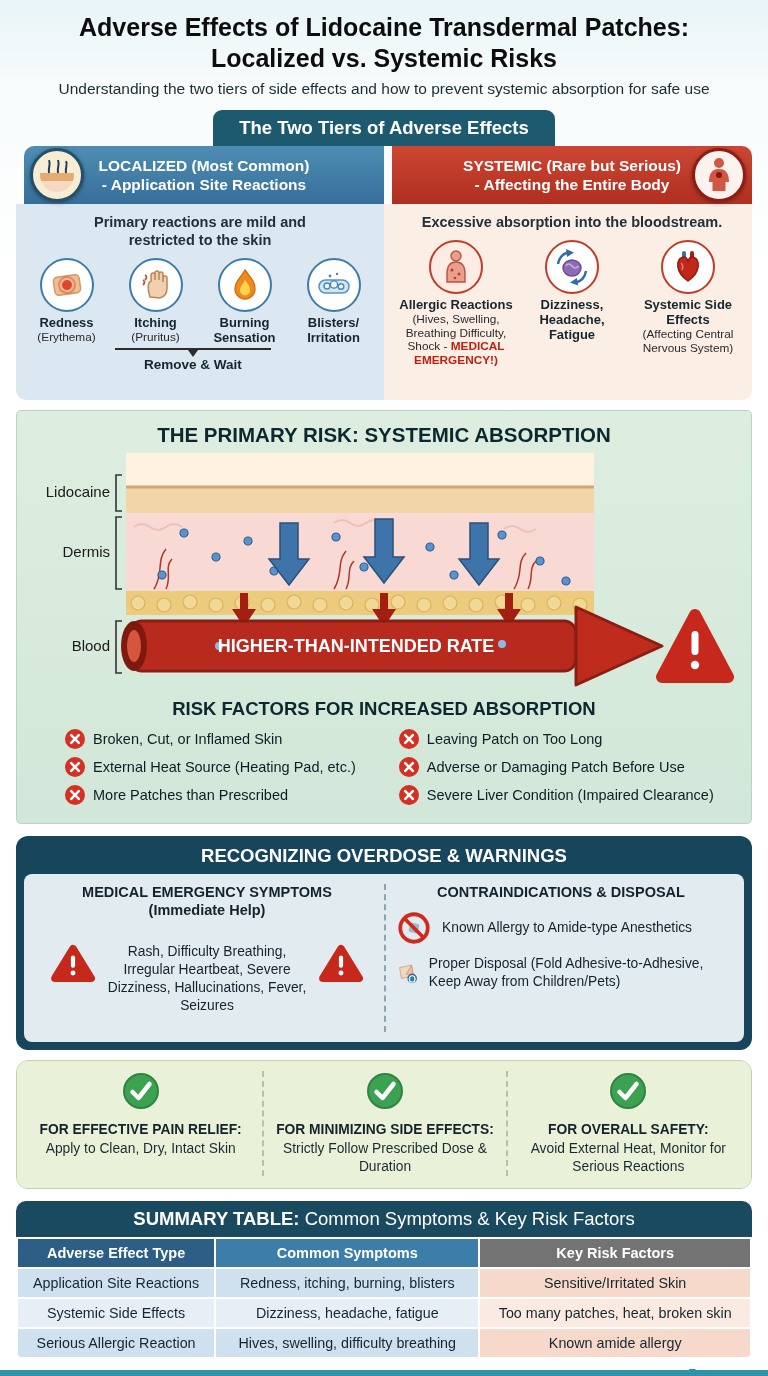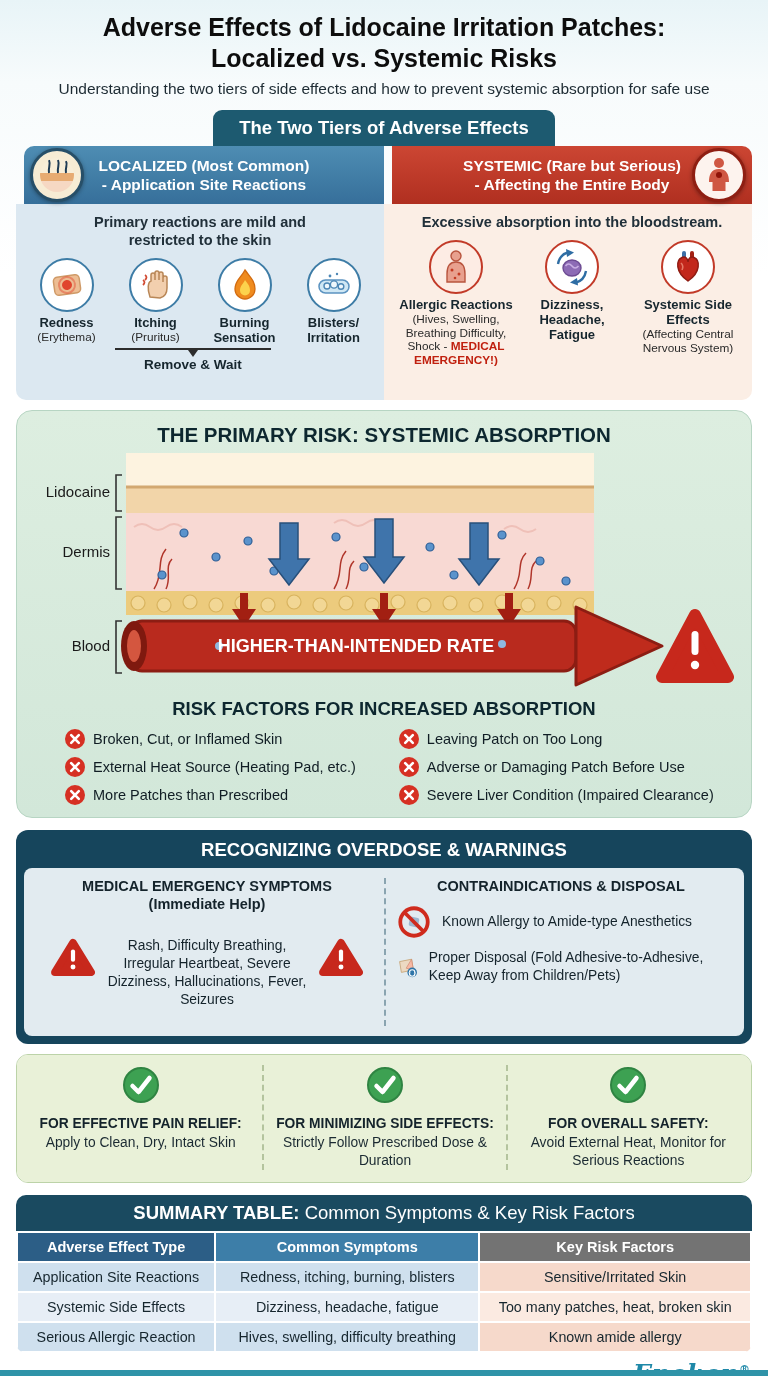--- a/index.html
+++ b/index.html
@@ -45,21 +45,21 @@
   .effect-sub { font-size:11.8px; line-height:1.15; color:#2a2a2a; }
   .effect-sub .em { color:#c0200f; font-weight:bold; }
   .remove-wait { width:44%; margin:2px 0 0 26%; text-align:center; }
   .rw-line { border-top:2px solid #2c2c2c; position:relative; height:8px; }
   .rw-line::after { content:""; position:absolute; left:50%; top:0; transform:translateX(-50%);
     border:5px solid transparent; border-top:7px solid #2c2c2c; }
   .rw-text { font-weight:bold; font-size:13.5px; margin-top:1px; }
 
   
   .absorption { margin-top:10px; background:linear-gradient(180deg,#ddeee0,#d2e7d9);
-    border:1px solid #b7d5c3; border-radius:16px; padding:12px 10px 12px; }
+    border:1px solid #b7d5c3; border-radius:5px; padding:12px 10px 18px; }
   .sec-title { text-align:center; font-weight:bold; font-size:20.5px; color:#0d272f; }
   .diagram-wrap { text-align:center; margin-top:2px; }
   .risk-title { text-align:center; font-weight:bold; font-size:18.5px; margin-top:5px; color:#0d272f; }
   .risk-grid { display:grid; grid-template-columns:1fr 1.05fr; column-gap:8px; row-gap:8px;
     margin:9px 0 0 38px; }
   .risk-item { display:flex; align-items:center; gap:8px; font-size:14.5px; color:#101d24; }
   .risk-item svg { flex:0 0 auto; }
 
   
   .overdose { margin-top:12px; background:#16455c; border-radius:12px; padding:4px 8px 8px; }
@@ -104,21 +104,21 @@
     color:#1e88a8; font-size:25px; }
   .brand sup { font-size:11px; color:#1e88a8; }
   .bottom-bar { position:absolute; left:0; bottom:0; width:768px; height:6px; background:#2f93a8; }
 </style>
 </head>
 <body>
 
 <div class="page">
 
   <div class="title">
-    <div>Adverse Effects of Lidocaine Irritation Patches:</div>
+    <div>Adverse Effects of Lidocaine Transdermal Patches:</div>
     <div>Localized vs. Systemic Risks</div>
   </div>
   <div class="subtitle">Understanding the two tiers of side effects and how to prevent systemic absorption for safe use</div>
 
   <div class="badge">The Two Tiers of Adverse Effects</div>
   <div class="tiers">
     <div class="tier-header loc-header">
       <span class="hdr-circle left">
         <svg width="40" height="40" viewBox="0 0 40 40">
           <clipPath id="skc">

